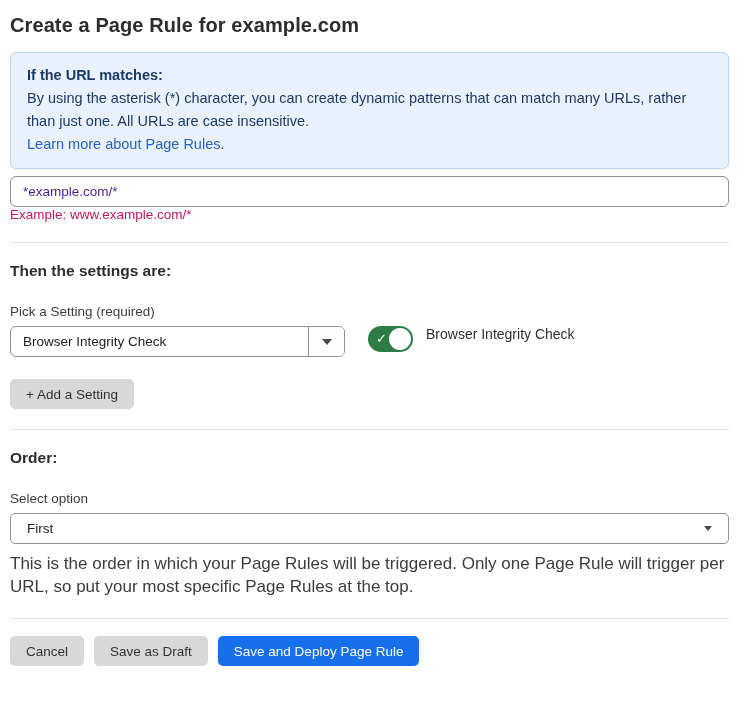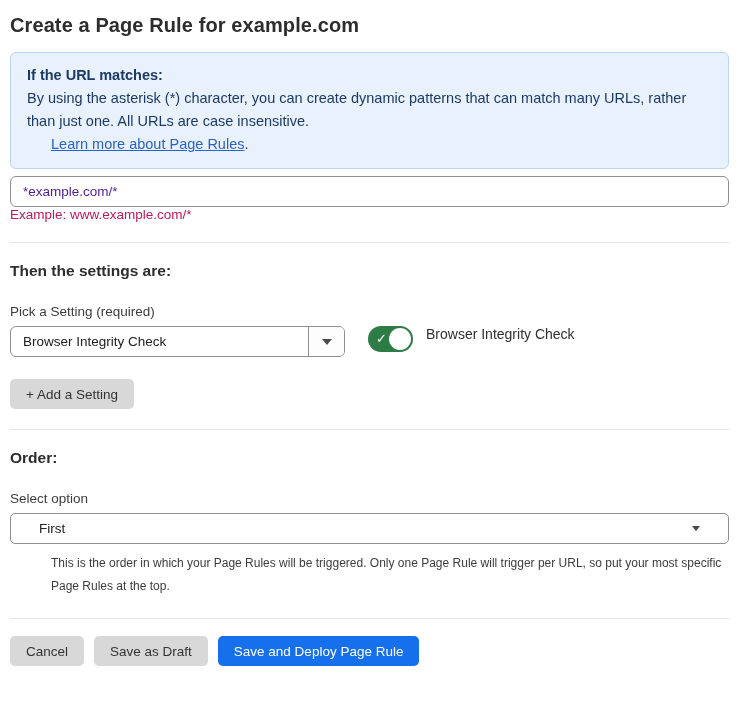--- a/index.html
+++ b/index.html
@@ -26,23 +26,21 @@
     background:var(--info-bg);
     border:1px solid var(--info-border);
     border-radius:6px;
     padding:11px 16px 12px 16px;
     color:var(--info-text);
     font-size:14.5px;line-height:23px;
   }
   .info-heading{font-weight:bold;}
   .info-link{
     color:var(--link-blue);
-    text-decoration:underline;
     cursor:pointer;
-    margin-left:24px;
   }
   .info-link-suffix{color:var(--info-text);}
   .field-label{
     margin-top:24px;
     font-size:13.5px;color:#3c3c3c;
   }
   .text-input{
     display:block;width:100%;height:31px;
     margin-top:7px;
     border:1px solid #8f8f8f;border-radius:6px;
@@ -112,30 +110,29 @@
     font-family:inherit;font-size:13.5px;
     background:#d8d8d8;color:#333;
     cursor:pointer;
   }
   .add-setting-btn{margin-top:22px;}
   .order-select{
     margin-top:7px;height:31px;width:100%;
     border:1px solid #8f8f8f;border-radius:5px;
     background:#fff;
     display:flex;align-items:center;
-    padding:0 28px;cursor:pointer;
+    padding:0 16px;cursor:pointer;
   }
   .order-select-value{flex:1;font-size:13.5px;color:#222;}
   .order-select .caret{
     border-left-width:4.5px;border-right-width:4.5px;border-top-width:5.5px;
   }
   .order-hint{
-    margin-top:8px;font-size:12px;line-height:23px;color:#3c3c3c;
+    margin-top:8px;font-size:17px;line-height:23px;color:#3c3c3c;
     max-width:720px;
-    margin-left:41px;
   }
   .footer{
     margin-top:17px;
     display:flex;align-items:center;gap:10px;
   }
   .btn-primary{
     background:var(--accent-blue);color:#fff;
   }
 </style>
 </head>

